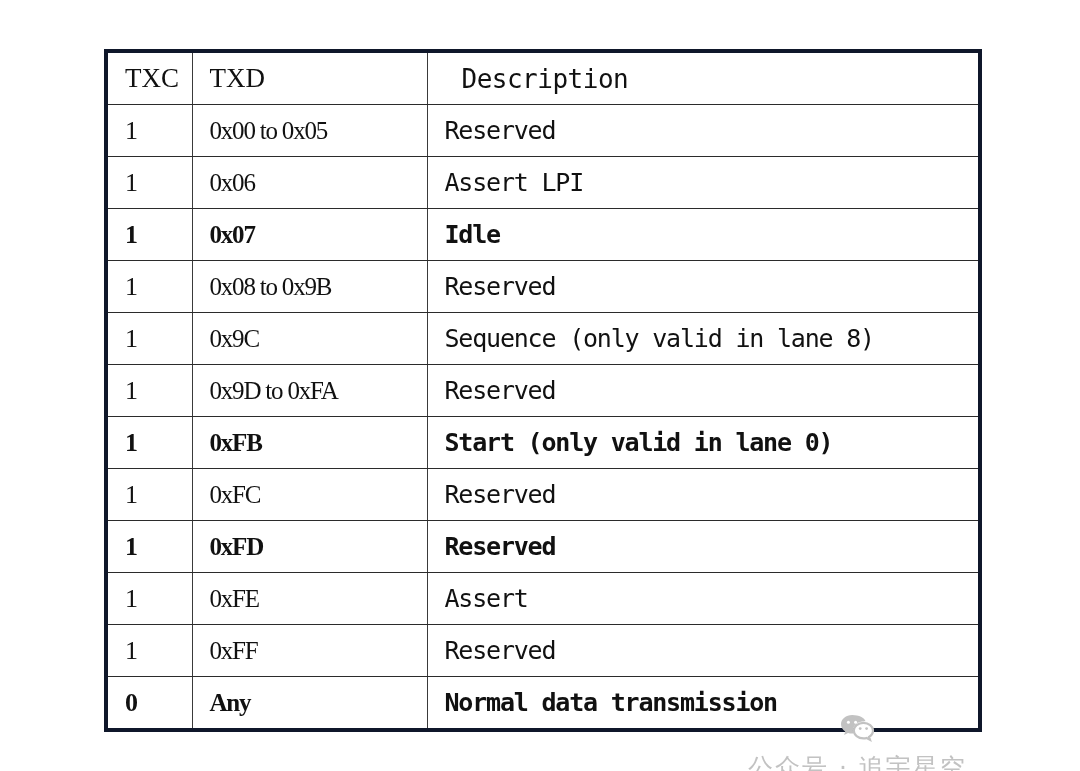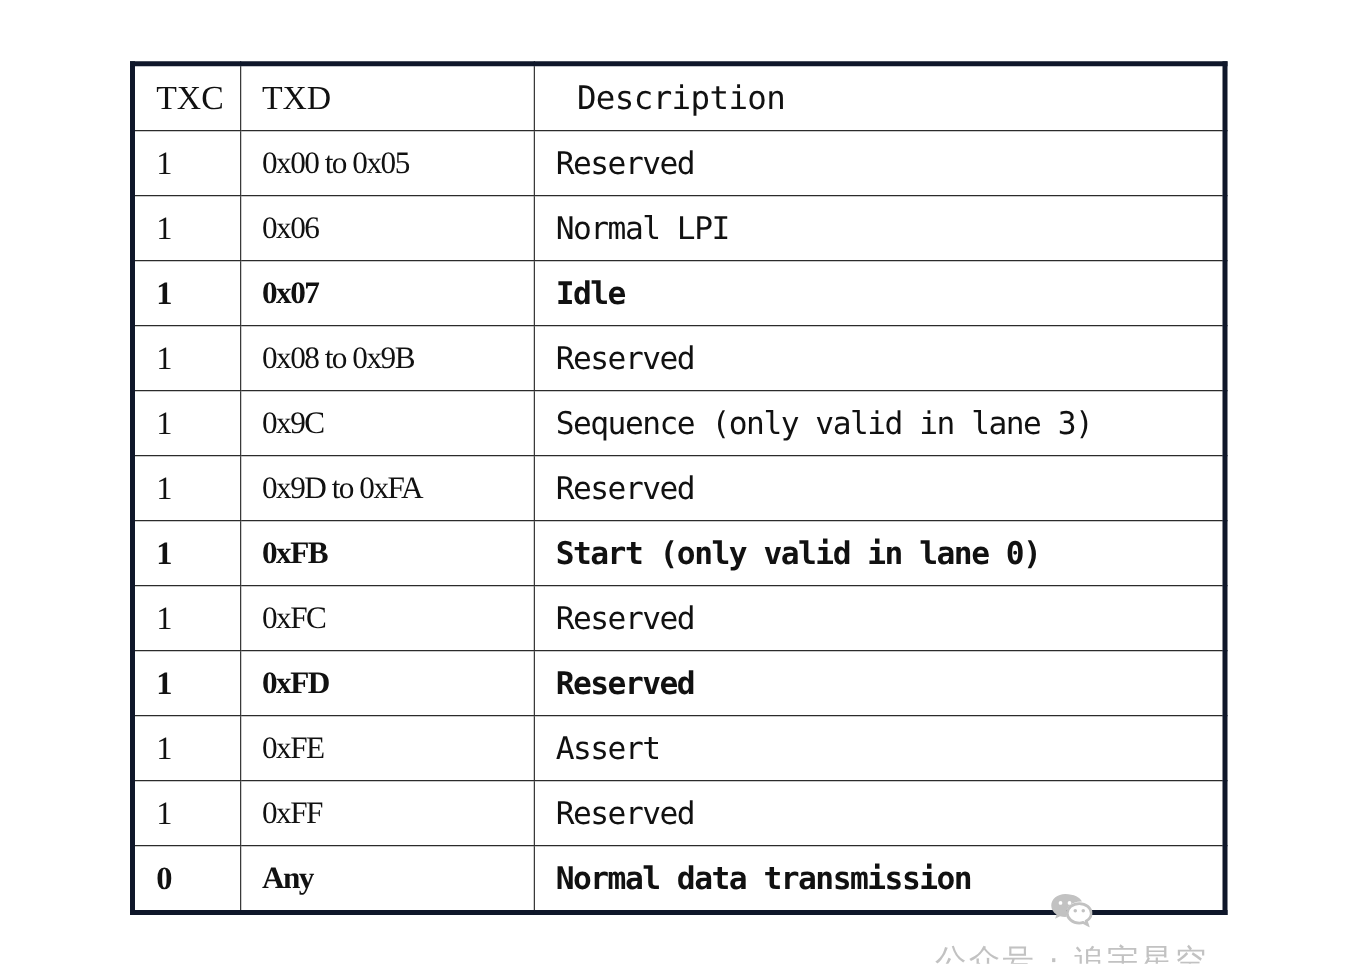--- a/index.html
+++ b/index.html
@@ -123,36 +123,36 @@
     </thead>
     <tbody id="table-body">
         <tr>
           <td class="cell-txc">1</td>
           <td class="cell-txd">0x00 to 0x05</td>
           <td class="cell-desc">Reserved</td>
         </tr>
         <tr>
           <td class="cell-txc">1</td>
           <td class="cell-txd">0x06</td>
-          <td class="cell-desc">Normal LPI</td>
+          <td class="cell-desc">Assert LPI</td>
         </tr>
         <tr class="bold">
           <td class="cell-txc">1</td>
           <td class="cell-txd">0x07</td>
           <td class="cell-desc">Idle</td>
         </tr>
         <tr>
           <td class="cell-txc">1</td>
           <td class="cell-txd">0x08 to 0x9B</td>
           <td class="cell-desc">Reserved</td>
         </tr>
         <tr>
           <td class="cell-txc">1</td>
           <td class="cell-txd">0x9C</td>
-          <td class="cell-desc">Sequence (only valid in lane 3)</td>
+          <td class="cell-desc">Sequence (only valid in lane 8)</td>
         </tr>
         <tr>
           <td class="cell-txc">1</td>
           <td class="cell-txd">0x9D to 0xFA</td>
           <td class="cell-desc">Reserved</td>
         </tr>
         <tr class="bold">
           <td class="cell-txc">1</td>
           <td class="cell-txd">0xFB</td>
           <td class="cell-desc">Start (only valid in lane 0)</td>

